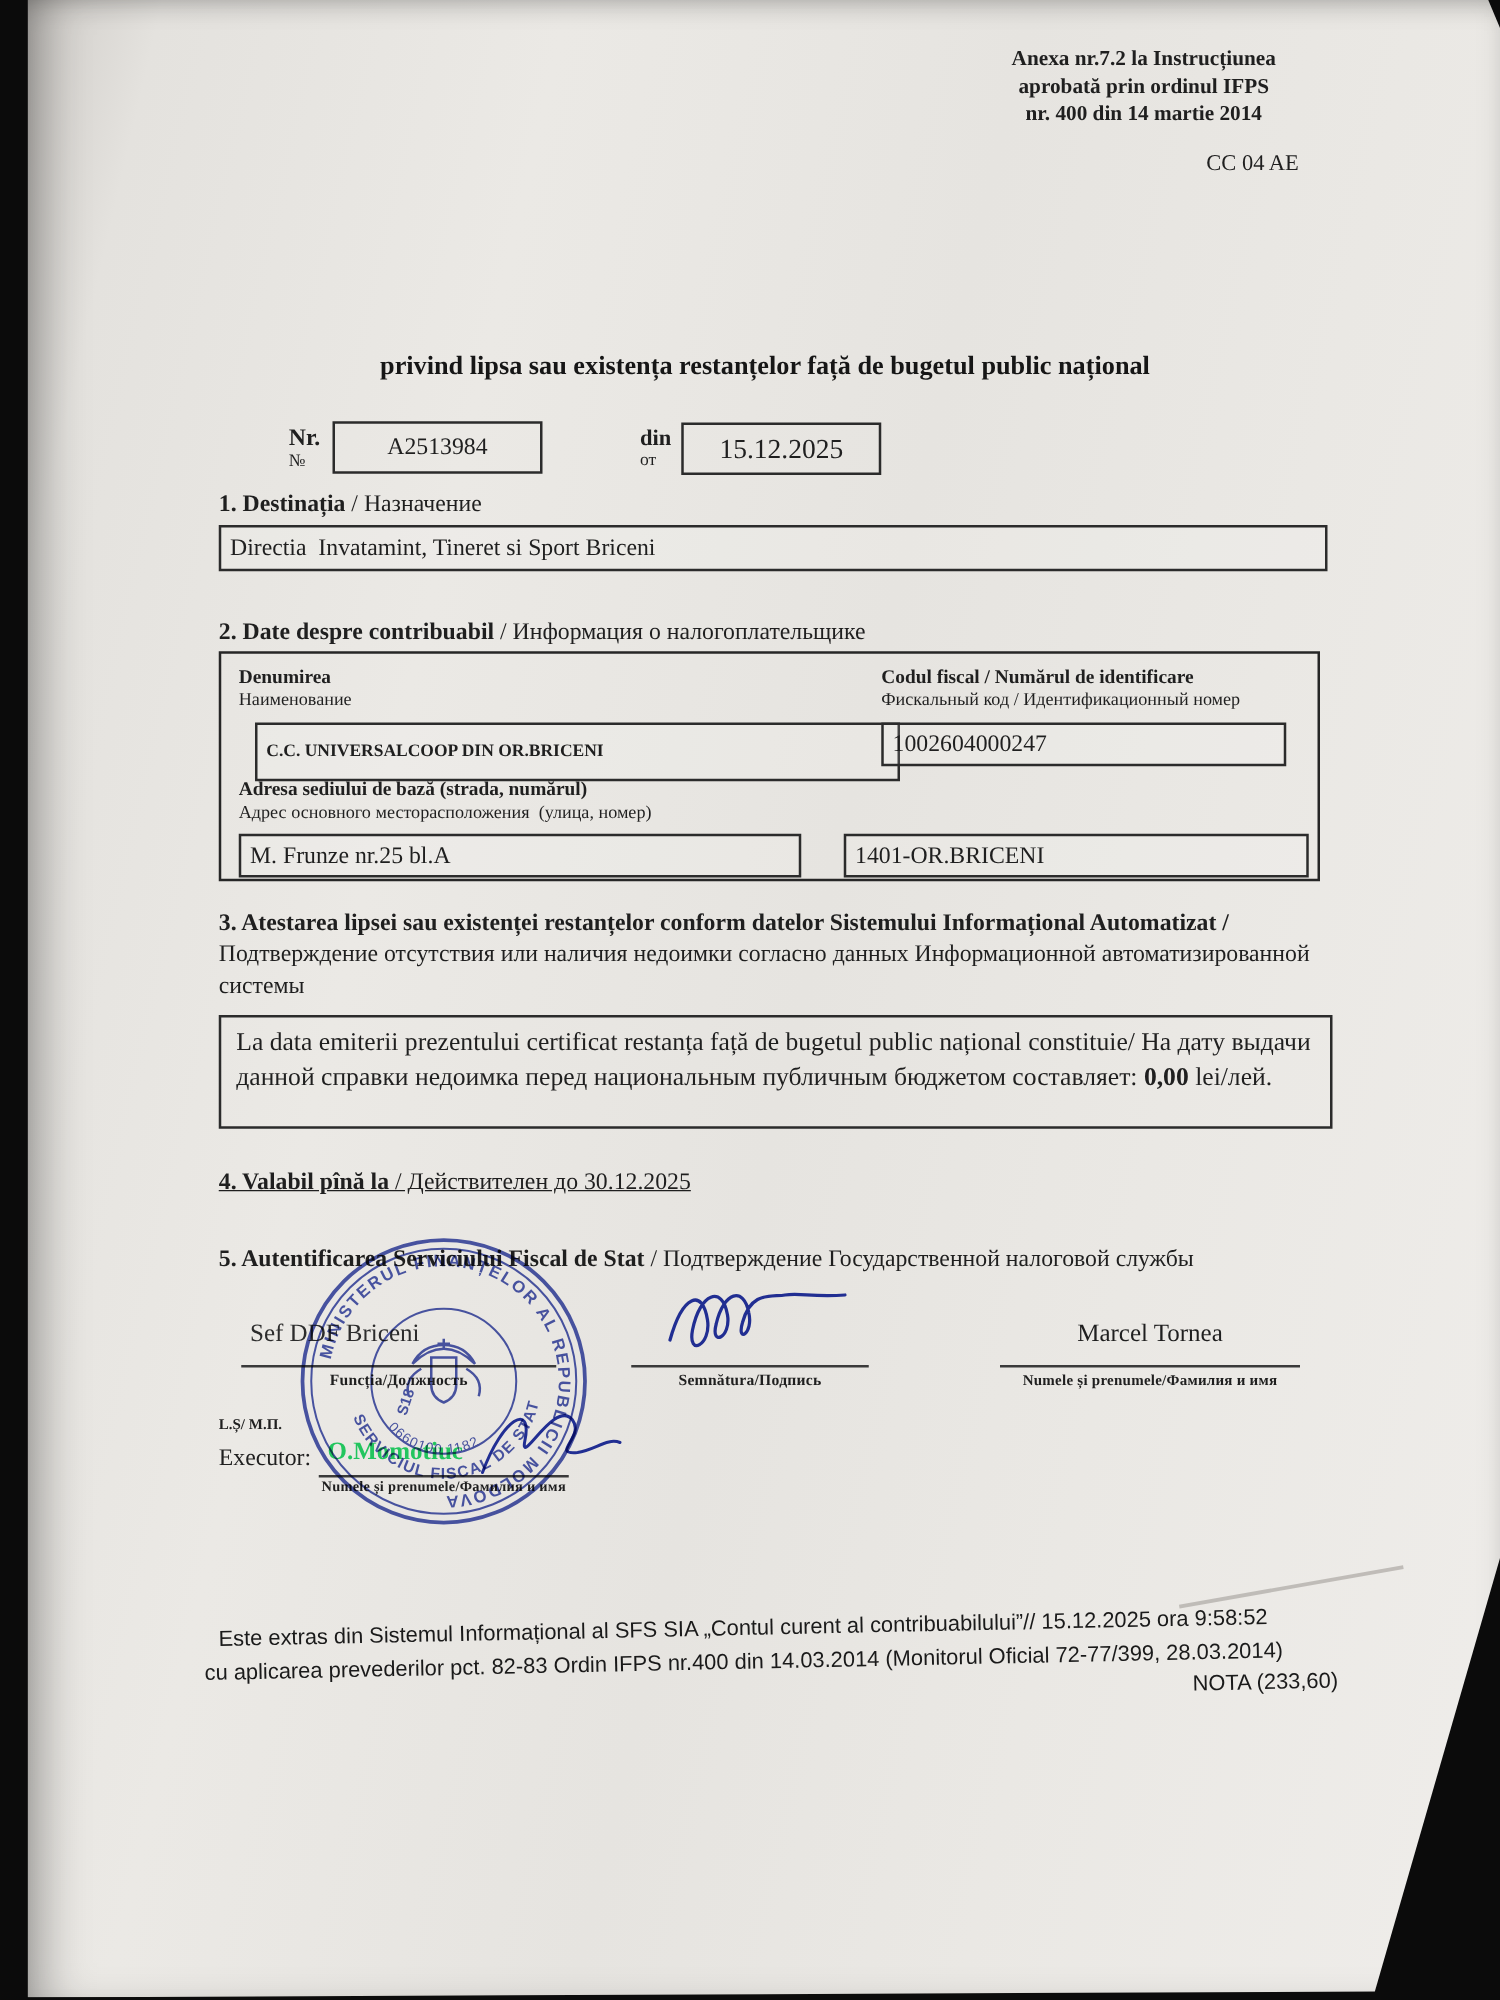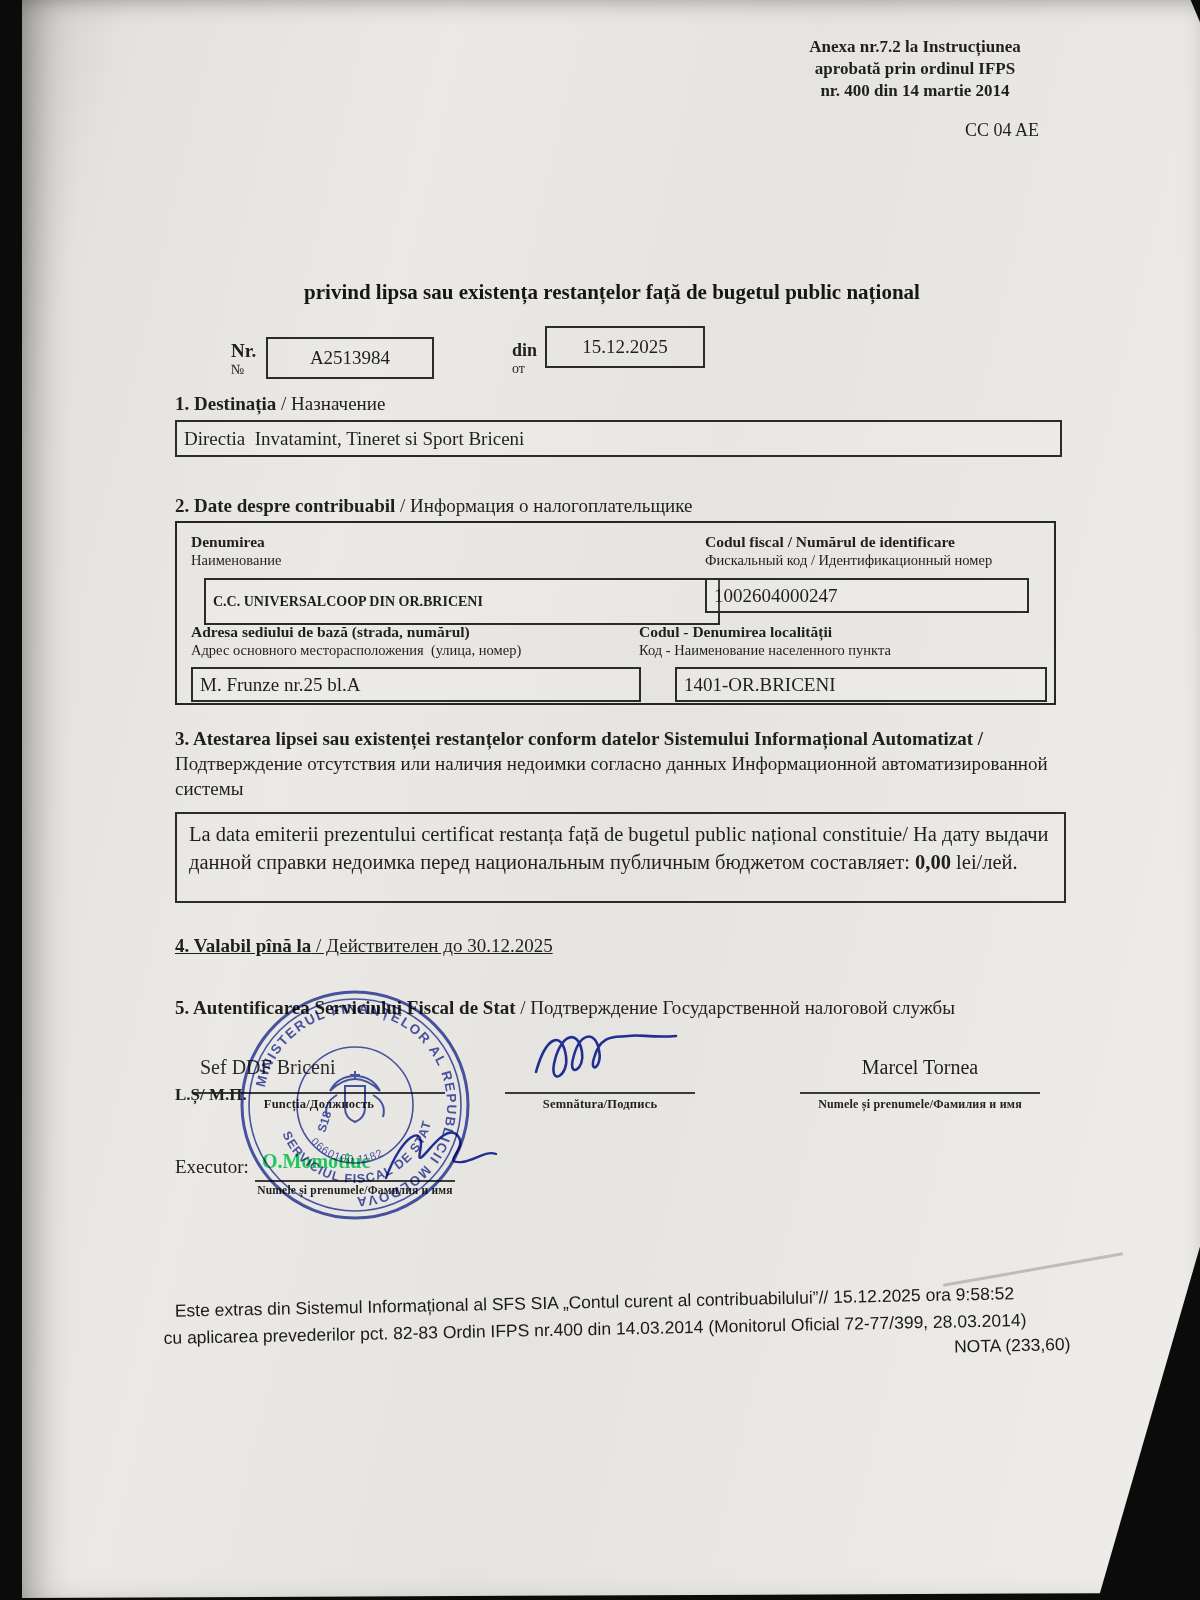--- a/index.html
+++ b/index.html
@@ -44,21 +44,21 @@
     <div class="b" style="font-size:19px;">Nr.</div>
     <div style="font-size:14px;">№</div>
   </div>
   <div class="abs box" style="left:266px;top:337px;width:164px;height:38px;font-size:19px;">
     <span>A2513984</span>
   </div>
   <div class="abs" style="left:512px;top:340px;">
     <div class="b" style="font-size:18px;">din</div>
     <div style="font-size:14px;">от</div>
   </div>
-  <div class="abs box" style="left:545px;top:326px;width:156px;height:38px;font-size:19px;">
+  <div class="abs box" style="left:545px;top:338px;width:156px;height:38px;font-size:22px;">
     <span>15.12.2025</span>
   </div>
 
   <div class="abs sec-heading" style="left:175px;top:393px;">
     <span class="b">1. Destinația</span><span> / Назначение</span>
   </div>
   <div class="abs vbox" style="left:175px;top:420px;width:887px;height:37px;font-size:19px;">
     <span class="preserve">Directia  Invatamint, Tineret si Sport Briceni</span>
   </div>
 
@@ -76,24 +76,20 @@
     </div>
     <div class="abs vbox b" style="left:27px;top:55px;width:516px;height:47px;font-size:14px;">
       <span>C.C. UNIVERSALCOOP DIN OR.BRICENI</span>
     </div>
     <div class="abs vbox" style="left:528px;top:55px;width:324px;height:35px;font-size:19px;">
       <span>1002604000247</span>
     </div>
     <div class="abs" style="left:14px;top:99px;">
       <span class="lbl-ro">Adresa sediului de bază (strada, numărul)</span>
       <span class="lbl-ru preserve">Адрес основного месторасположения  (улица, номер)</span>
-    </div>
-    <div class="abs" style="left:462px;top:99px;">
-      <span class="lbl-ro">Codul - Denumirea localității</span>
-      <span class="lbl-ru">Код - Наименование населенного пункта</span>
     </div>
     <div class="abs vbox" style="left:14px;top:144px;width:450px;height:35px;font-size:19px;">
       <span>M. Frunze nr.25 bl.A</span>
     </div>
     <div class="abs vbox" style="left:462px;top:144px;width:372px;height:35px;font-size:19px;margin-left:36px;">
       <span>1401-OR.BRICENI</span>
     </div>
   </div>
 
   <div class="abs" style="left:175px;top:726px;width:905px;font-size:19px;line-height:25px;">
@@ -116,21 +112,21 @@
   <div class="abs underline" style="left:193px;top:1060px;width:252px;height:32px;"></div>
   <div class="abs caption" style="left:193px;top:1097px;width:252px;">Funcția/Должность</div>
 
   <div class="abs underline" style="left:505px;top:1060px;width:190px;height:32px;"></div>
   <div class="abs caption" style="left:505px;top:1097px;width:190px;">Semnătura/Подпись</div>
 
   <div class="abs center" style="left:800px;top:1056px;width:240px;font-size:20px;">Marcel Tornea</div>
   <div class="abs underline" style="left:800px;top:1060px;width:240px;height:32px;"></div>
   <div class="abs caption" style="left:800px;top:1097px;width:240px;font-size:12px;">Numele și prenumele/Фамилия и имя</div>
 
-  <div class="abs b" style="left:175px;top:1085px;font-size:17px;">L.Ș/ М.П.</div>
+  <div class="abs b" style="left:175px;top:1132px;font-size:12px;">L.Ș/ М.П.</div>
 
   <div class="abs" style="left:175px;top:1156px;font-size:19px;">Executor:</div>
   <div class="abs b" style="left:262px;top:1150px;font-size:20px;color:#22c55e;">O.Momotiuc</div>
   <div class="abs underline" style="left:255px;top:1152px;width:200px;height:28px;"></div>
   <div class="abs caption" style="left:255px;top:1184px;width:200px;font-size:11.5px;">Numele și prenumele/Фамилия и имя</div>
 
   <div class="abs multiply" style="left:233px;top:983px;width:244px;height:244px;opacity:.85;">
     <svg width="244" height="244" viewBox="0 0 244 244">
       <defs>
         <path id="ringPath" d="M 30,122 a 92,92 0 1 1 184,0 a 92,92 0 1 1 -184,0"></path>

